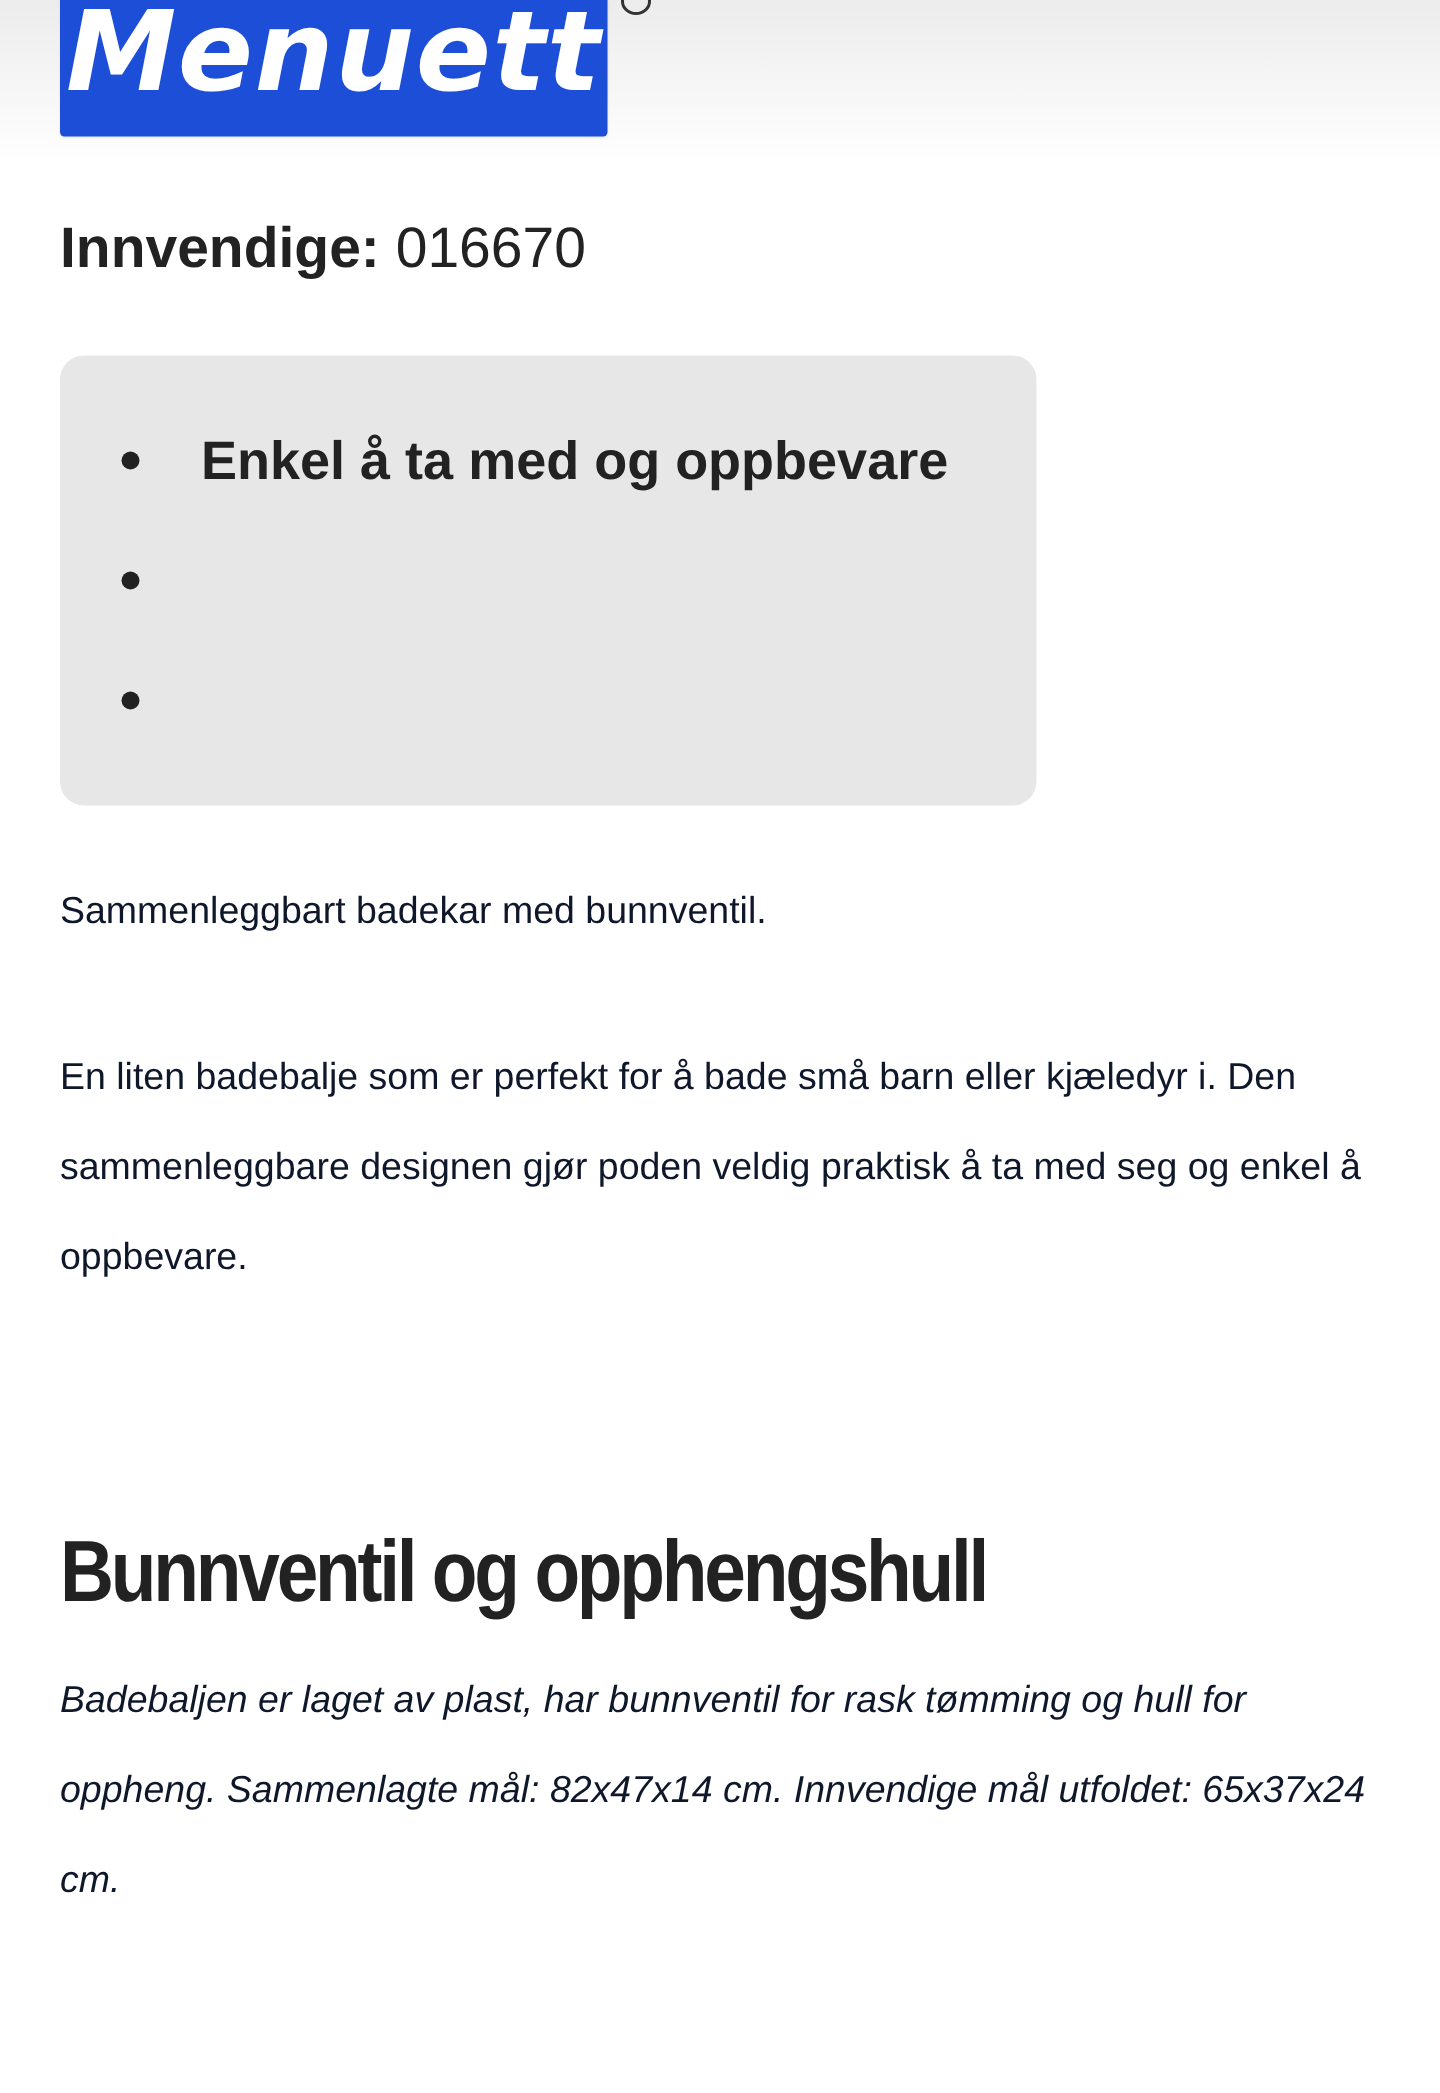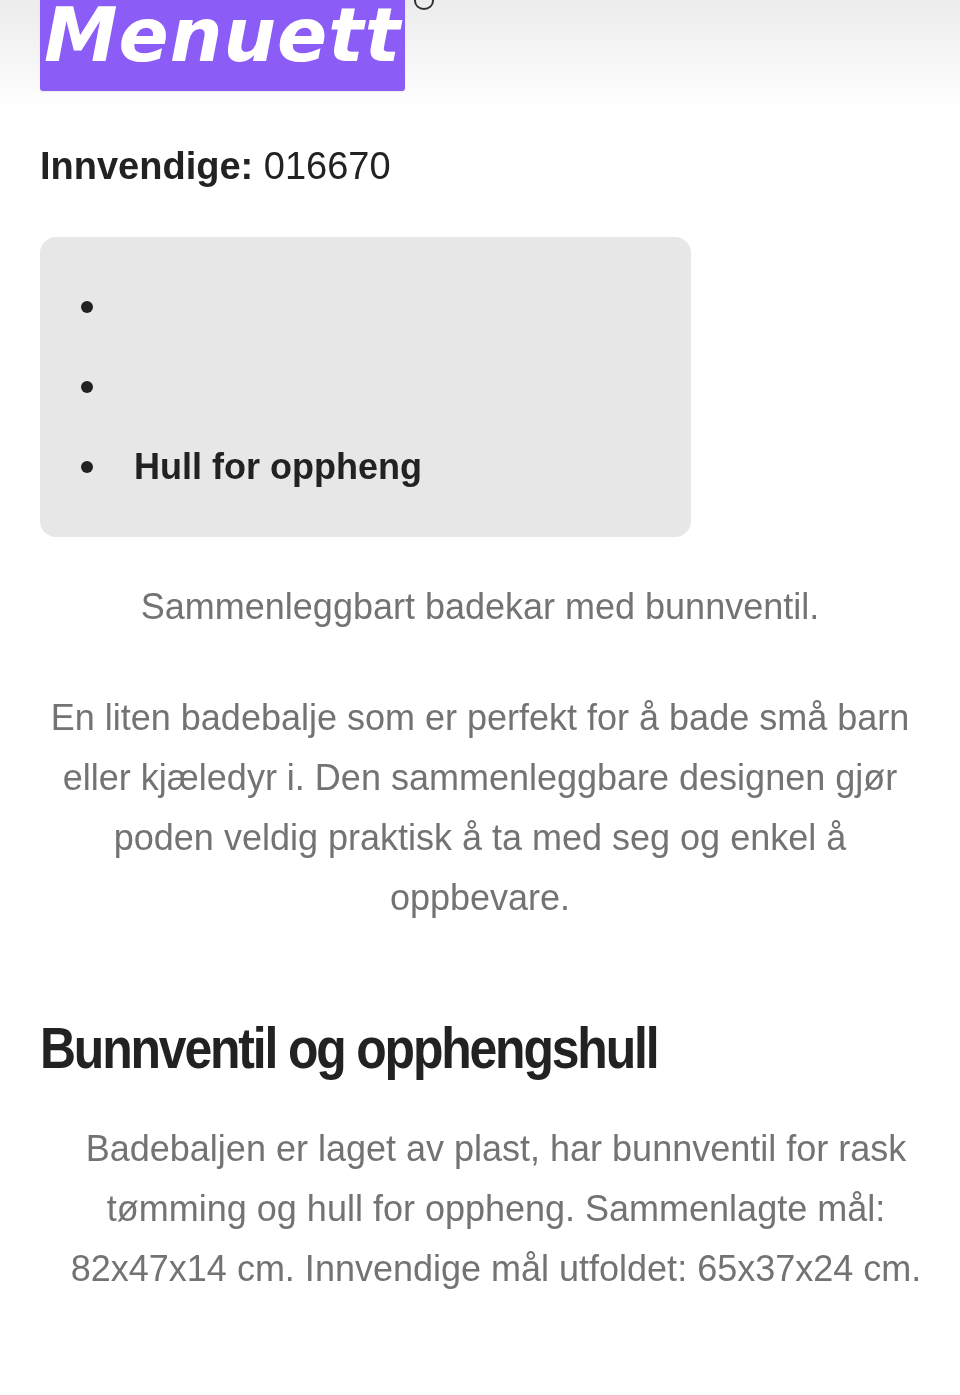--- a/index.html
+++ b/index.html
@@ -7,21 +7,21 @@
       width: 960px; height: 1395px; overflow: hidden; position: relative;
       font-family: "Liberation Sans", "DejaVu Sans", sans-serif;
       color: #222222;
     }
     .top-shade {
       position: absolute; left: 0; top: 0; width: 960px; height: 110px;
       background: linear-gradient(to bottom, #ececec 0%, #ffffff 100%);
     }
     .logo {
       position: absolute; left: 40px; top: 0; width: 365px; height: 91px;
-      background: #8b5cf6; border-radius: 0 0 3px 3px;
+      background: #1d4ed8; border-radius: 0 0 3px 3px;
       display: flex; align-items: center; justify-content: center;
       box-shadow: 0 1px 2px rgba(0,0,0,0.08);
     }
     .logo-text {
       color: #ffffff; font-weight: bold; font-style: italic;
       font-size: 74px; letter-spacing: 1px; margin-top: -22px;
       font-family: "DejaVu Sans", sans-serif;
     }
     .reg-mark {
       position: absolute; left: 414px; top: -8px; width: 20px; height: 18px;
@@ -43,23 +43,22 @@
     }
     .bullet {
       position: absolute; left: 41px; width: 12px; height: 12px; border-radius: 50%;
       background: #222;
     }
     .feature-text {
       position: absolute; left: 94px; font-weight: bold; font-size: 36px; color: #222;
       white-space: nowrap;
     }
     .para {
-      position: absolute; left: 40px; width: 880px; font-size: 36px; line-height: 60px;
-      color: #737373;
-      text-align: center;
+      position: absolute; left: 40px; width: 880px; font-size: 25px; line-height: 60px;
+      color: #0f172a;
     }
     .heading {
       position: absolute; left: 40px; top: 1014px; font-size: 58px; font-weight: bold;
       letter-spacing: -2.5px; color: #222; white-space: nowrap;
       transform: scaleX(0.86); transform-origin: left center;
       font-family: "Liberation Sans", sans-serif;
     }
   </style>
 </head>
 <body>
@@ -73,30 +72,30 @@
 
 <div class="sku">
   <span class="sku-label">Innvendige:</span>
   <span class="sku-value">016670</span>
 </div>
 
 <div class="features">
   <ul>
     <li class="feature" style="top:45px">
       <span class="bullet"></span>
+      <span class="feature-text">Enkel å ta med og oppbevare</span>
     </li>
     <li class="feature" style="top:125px">
       <span class="bullet"></span>
     </li>
     <li class="feature" style="top:205px">
       <span class="bullet"></span>
-      <span class="feature-text">Hull for oppheng</span>
     </li>
   </ul>
 </div>
 
 <p class="para" style="top:577px; margin:0;">Sammenleggbart badekar med bunnventil.</p>
 
 <p class="para" style="top:688px; margin:0;">En liten badebalje som er perfekt for å bade små barn eller kjæledyr i. Den sammenleggbare designen gjør poden veldig praktisk å ta med seg og enkel å oppbevare.</p>
 
 <h2 class="heading" style="margin:0;">Bunnventil og opphengshull</h2>
 
-<p class="para" style="top:1103px; margin:16px;">Badebaljen er laget av plast, har bunnventil for rask tømming og hull for oppheng. Sammenlagte mål: 82x47x14 cm. Innvendige mål utfoldet: 65x37x24 cm.</p>
+<p class="para" style="top:1103px; margin:0;font-style:italic;">Badebaljen er laget av plast, har bunnventil for rask tømming og hull for oppheng. Sammenlagte mål: 82x47x14 cm. Innvendige mål utfoldet: 65x37x24 cm.</p>
 
 </body></html>

